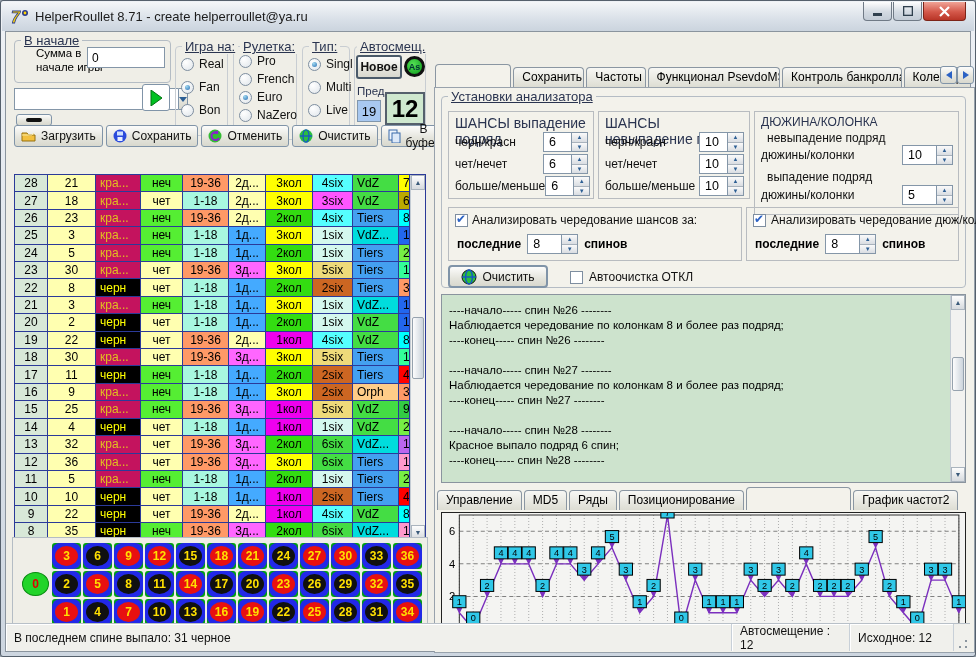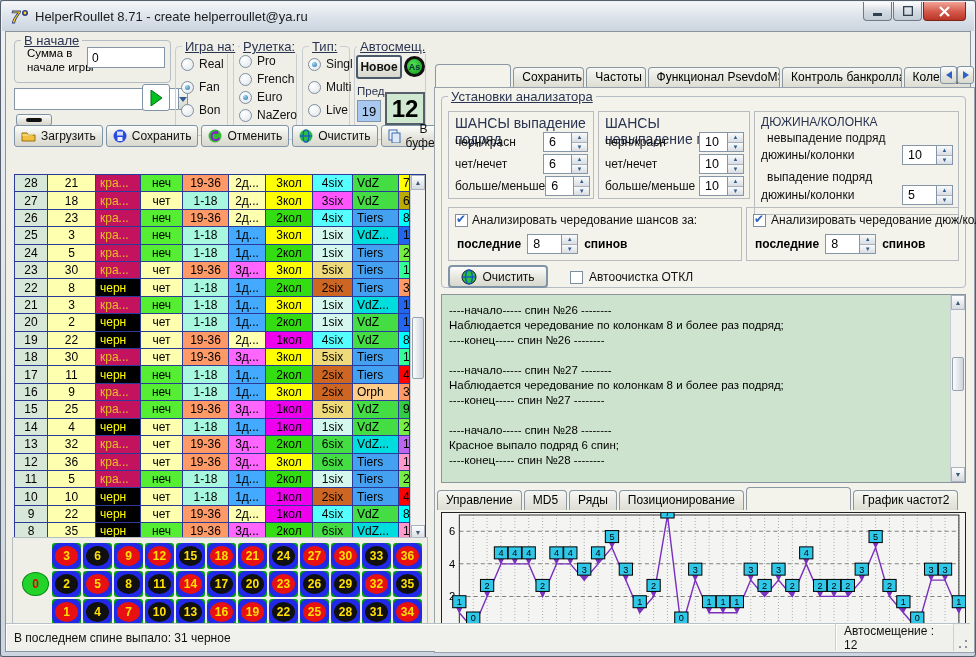--- a/index.html
+++ b/index.html
@@ -151,21 +151,21 @@
             <path d="M1 1 L10 10 M10 1 L1 10" stroke="#fff" stroke-width="2.2"></path>
           </svg>
       </div>
     </div>
   </div>
 
   <div id="client">
 
     <div class="gbox" style="left:8px;top:8px;width:157px;height:43px;">
       <span class="legend">В начале</span>
-      <div class="abs" style="left:12px;top:5px;font-size:11.5px;line-height:14px;">
+      <div class="abs" style="left:21px;top:5px;font-size:11.5px;line-height:14px;">
         <div>Сумма в</div>
           <div>начале игры</div>
       </div>
       <input class="txtin abs" style="left: 72px; top: 6px; width: 78px; height: 21px;" value="0">
     </div>
     <div class="abs" style="left:8px;top:56px;width:122px;height:22px;display:flex;">
       <input class="txtin" style="flex: 1 1 0%; border-right: none; height: 22px;" value="">
       <div class="btn" style="width:18px;height:22px;border-radius:0 2px 2px 0;">
         <svg width="8" height="5">
             <path d="M0 0 h8 l-4 5 z" fill="#2d5f94"></path>
@@ -1135,16 +1135,17 @@
               <text x="493.3888888888889" y="128" text-anchor="middle" font-size="10" fill="#000">35</text>
               <text x="507" y="128" text-anchor="middle" font-size="10" fill="#000">36</text>
             </svg>
         </div>
       </div>
     </div>
 
     <div id="statusbar">
       <div class="sb-sec" style="flex:1;">В последнем спине выпало: 31 черное</div>
       <div class="sb-sec" style="width:118px;">Автосмещение : 12</div>
+      <div class="sb-sec" style="width:104px;">Исходное: 12</div>
       <div id="grip"></div>
     </div>
   </div>
 </div>
 
 </body></html>

